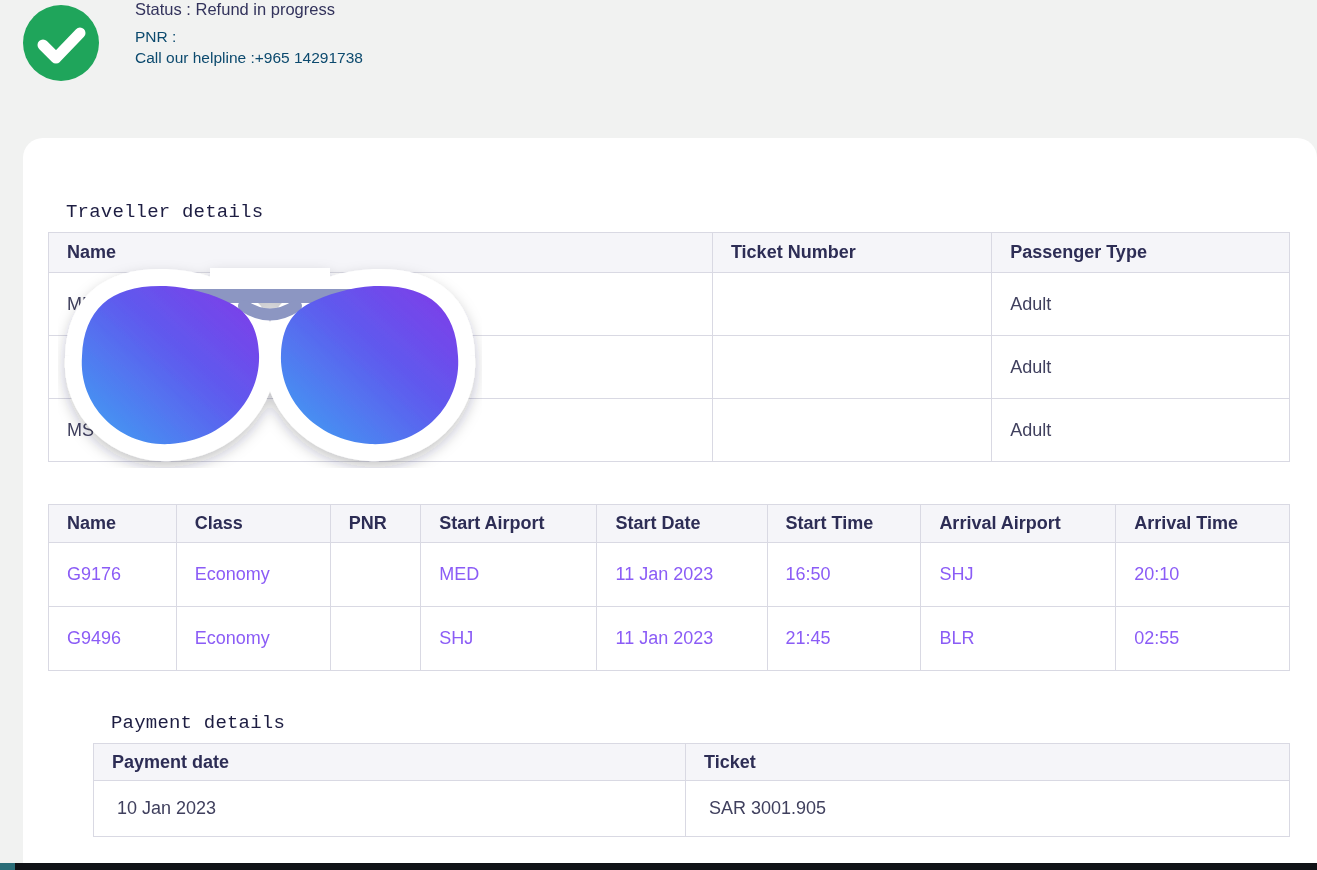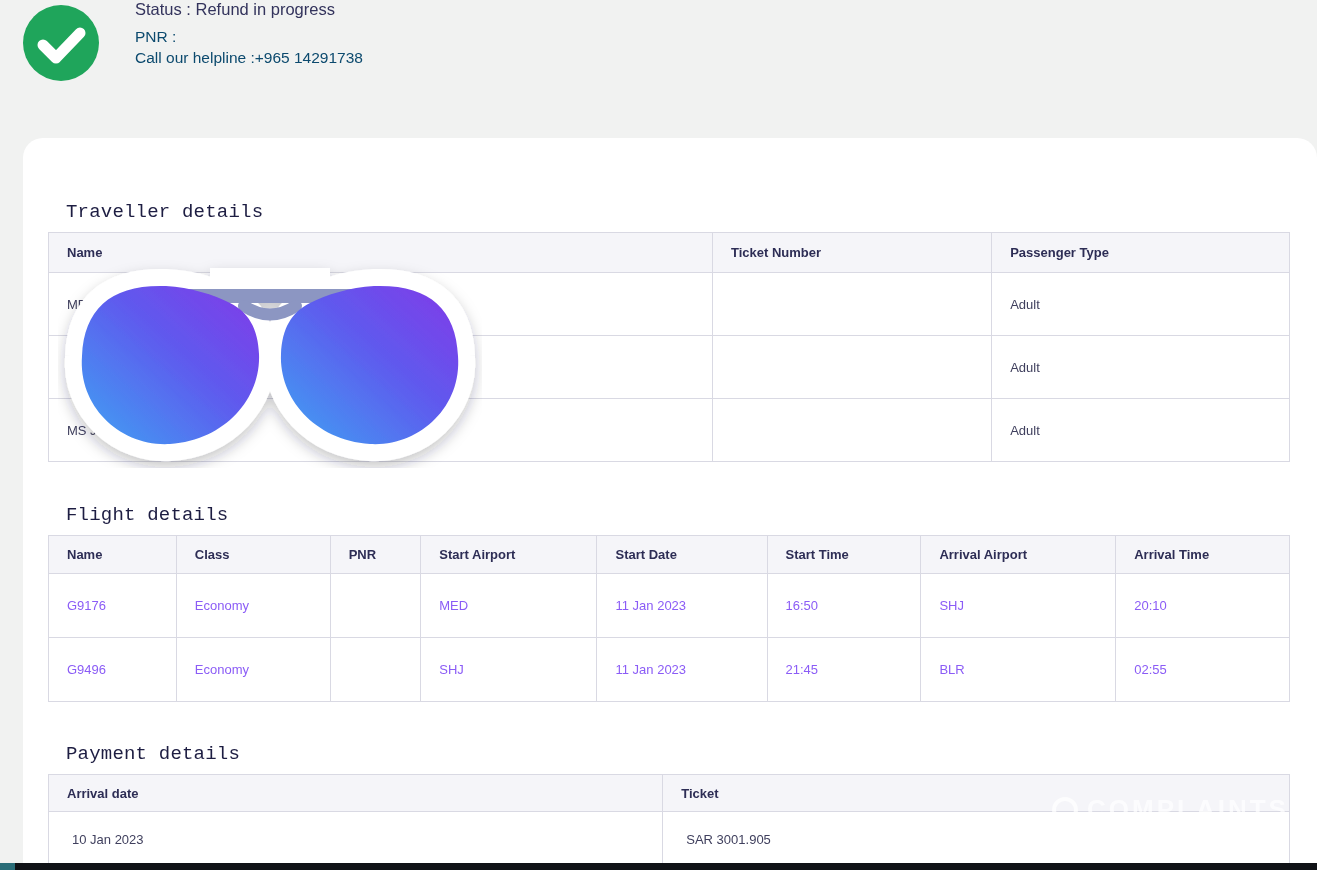--- a/index.html
+++ b/index.html
@@ -25,26 +25,26 @@
     position:absolute; left:23px; top:138px; right:0; bottom:0;
     background:#ffffff; border-radius:20px 20px 0 0;
     padding:0 27px 0 25px; overflow:hidden;
   }
   .section-title {
     font-size:19px; font-weight:500; color:#1d1d42;
     margin:0 0 9px 18px; letter-spacing:.2px;font-family:Liberation Mono, monospace;
   }
   .sec-1 { margin-top:63px; }
   .sec-2 { margin-top:42px; }
-  .sec-3 { margin-top:41px; }
+  .sec-3 { margin-top:41px;margin-left:45px; }
 
   table { width:100%; border-collapse:collapse; table-layout:fixed; }
   th, td {
     border:1px solid #d9d9e3; text-align:left; padding-left:18px;
-    font-size:13px; vertical-align:middle;
+    font-size:18px; vertical-align:middle;
     white-space:nowrap; overflow:hidden;
   }
   thead th { background:#f5f5f9; color:#2d2d55; font-weight:700; }
 
   .t-traveller thead th { height:40px; }
   .t-traveller tbody td { height:63px; color:#40405e; }
   .t-flight   thead th { height:38px; }
   .t-flight   tbody td { height:64px; color:#8b5cf6; }
   .t-payment  thead th { height:37px; }
   .t-payment  tbody td { height:56px; color:#40405e;padding-left:23px; }
@@ -119,21 +119,20 @@
         <tr>
           <td>MS J</td>
           <td></td>
           <td>Adult</td>
         </tr>
       </tbody>
     </table>
   </div>
 
   <div class="sec-2">
-    <div class="section-title">Flight details</div>
     <table class="t-flight">
       <colgroup>
         <col style="width:10.3%">
           <col style="width:12.4%">
           <col style="width:7.3%">
           <col style="width:14.2%">
         <col style="width:13.7%">
           <col style="width:12.4%">
           <col style="width:15.7%">
           <col style="width:14%">
@@ -177,21 +176,21 @@
 
   <div class="sec-3">
     <div class="section-title">Payment details</div>
     <table class="t-payment">
       <colgroup>
           <col style="width:49.5%">
           <col style="width:50.5%">
         </colgroup>
       <thead>
         <tr>
-          <th>Arrival date</th>
+          <th>Payment date</th>
           <th>Ticket</th>
         </tr>
       </thead>
       <tbody>
         <tr>
           <td>10 Jan 2023</td>
           <td>SAR 3001.905</td>
         </tr>
       </tbody>
     </table>

